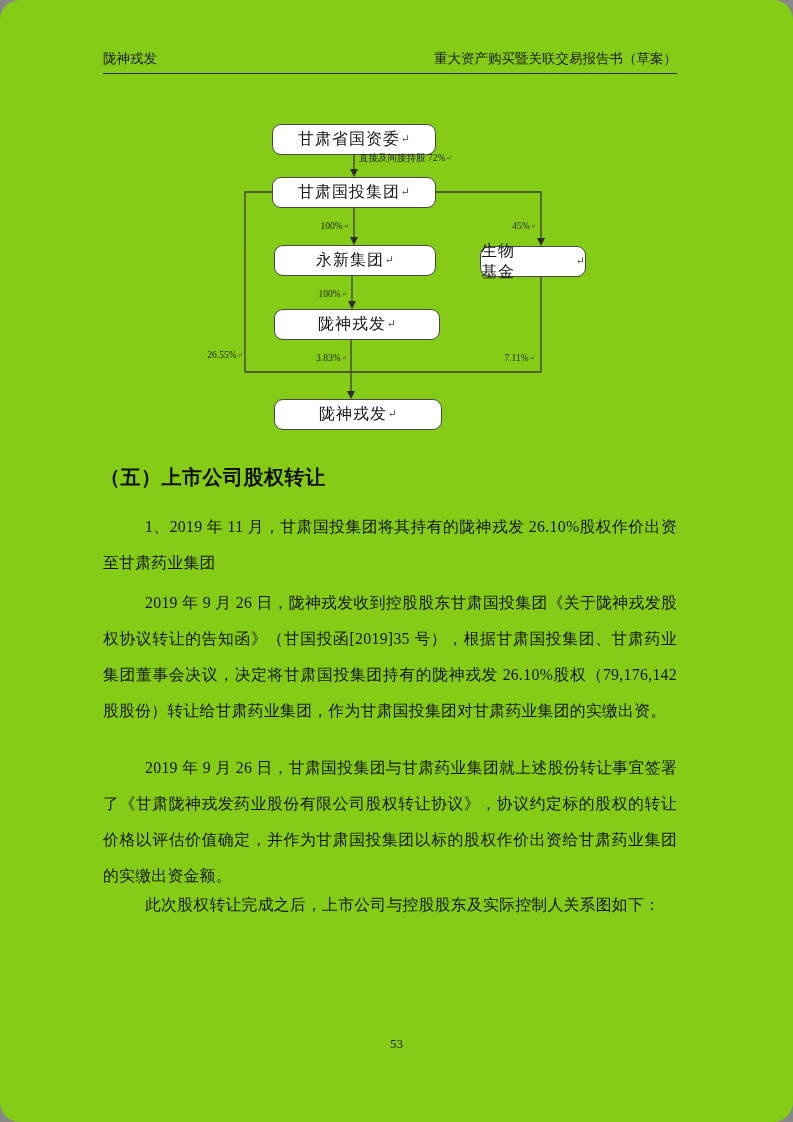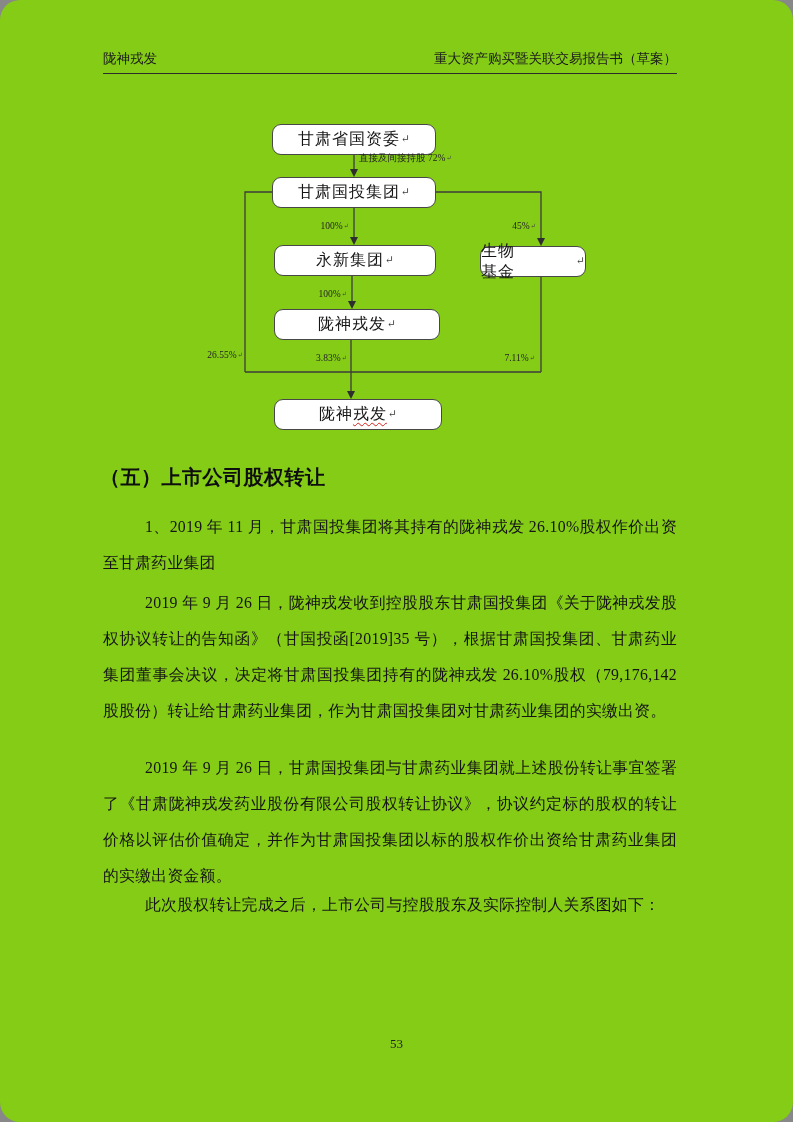--- a/index.html
+++ b/index.html
@@ -53,21 +53,20 @@
   }
   .crmark {
     font-size: 0.68em;
     color: #3e3e3e;
     letter-spacing: 0;
     margin-left: 1px;
     transform: translateY(-1px);
     display: inline-block;
   }
   .wavy {
-    text-decoration: underline;
     text-decoration-style: wavy;
     text-decoration-color: #d8221c;
     text-decoration-thickness: 1px;
     text-underline-offset: 3px;
   }
   .edge-label {
     position: absolute;
     font-size: 9.5px;
     color: #242424;
     white-space: nowrap;

